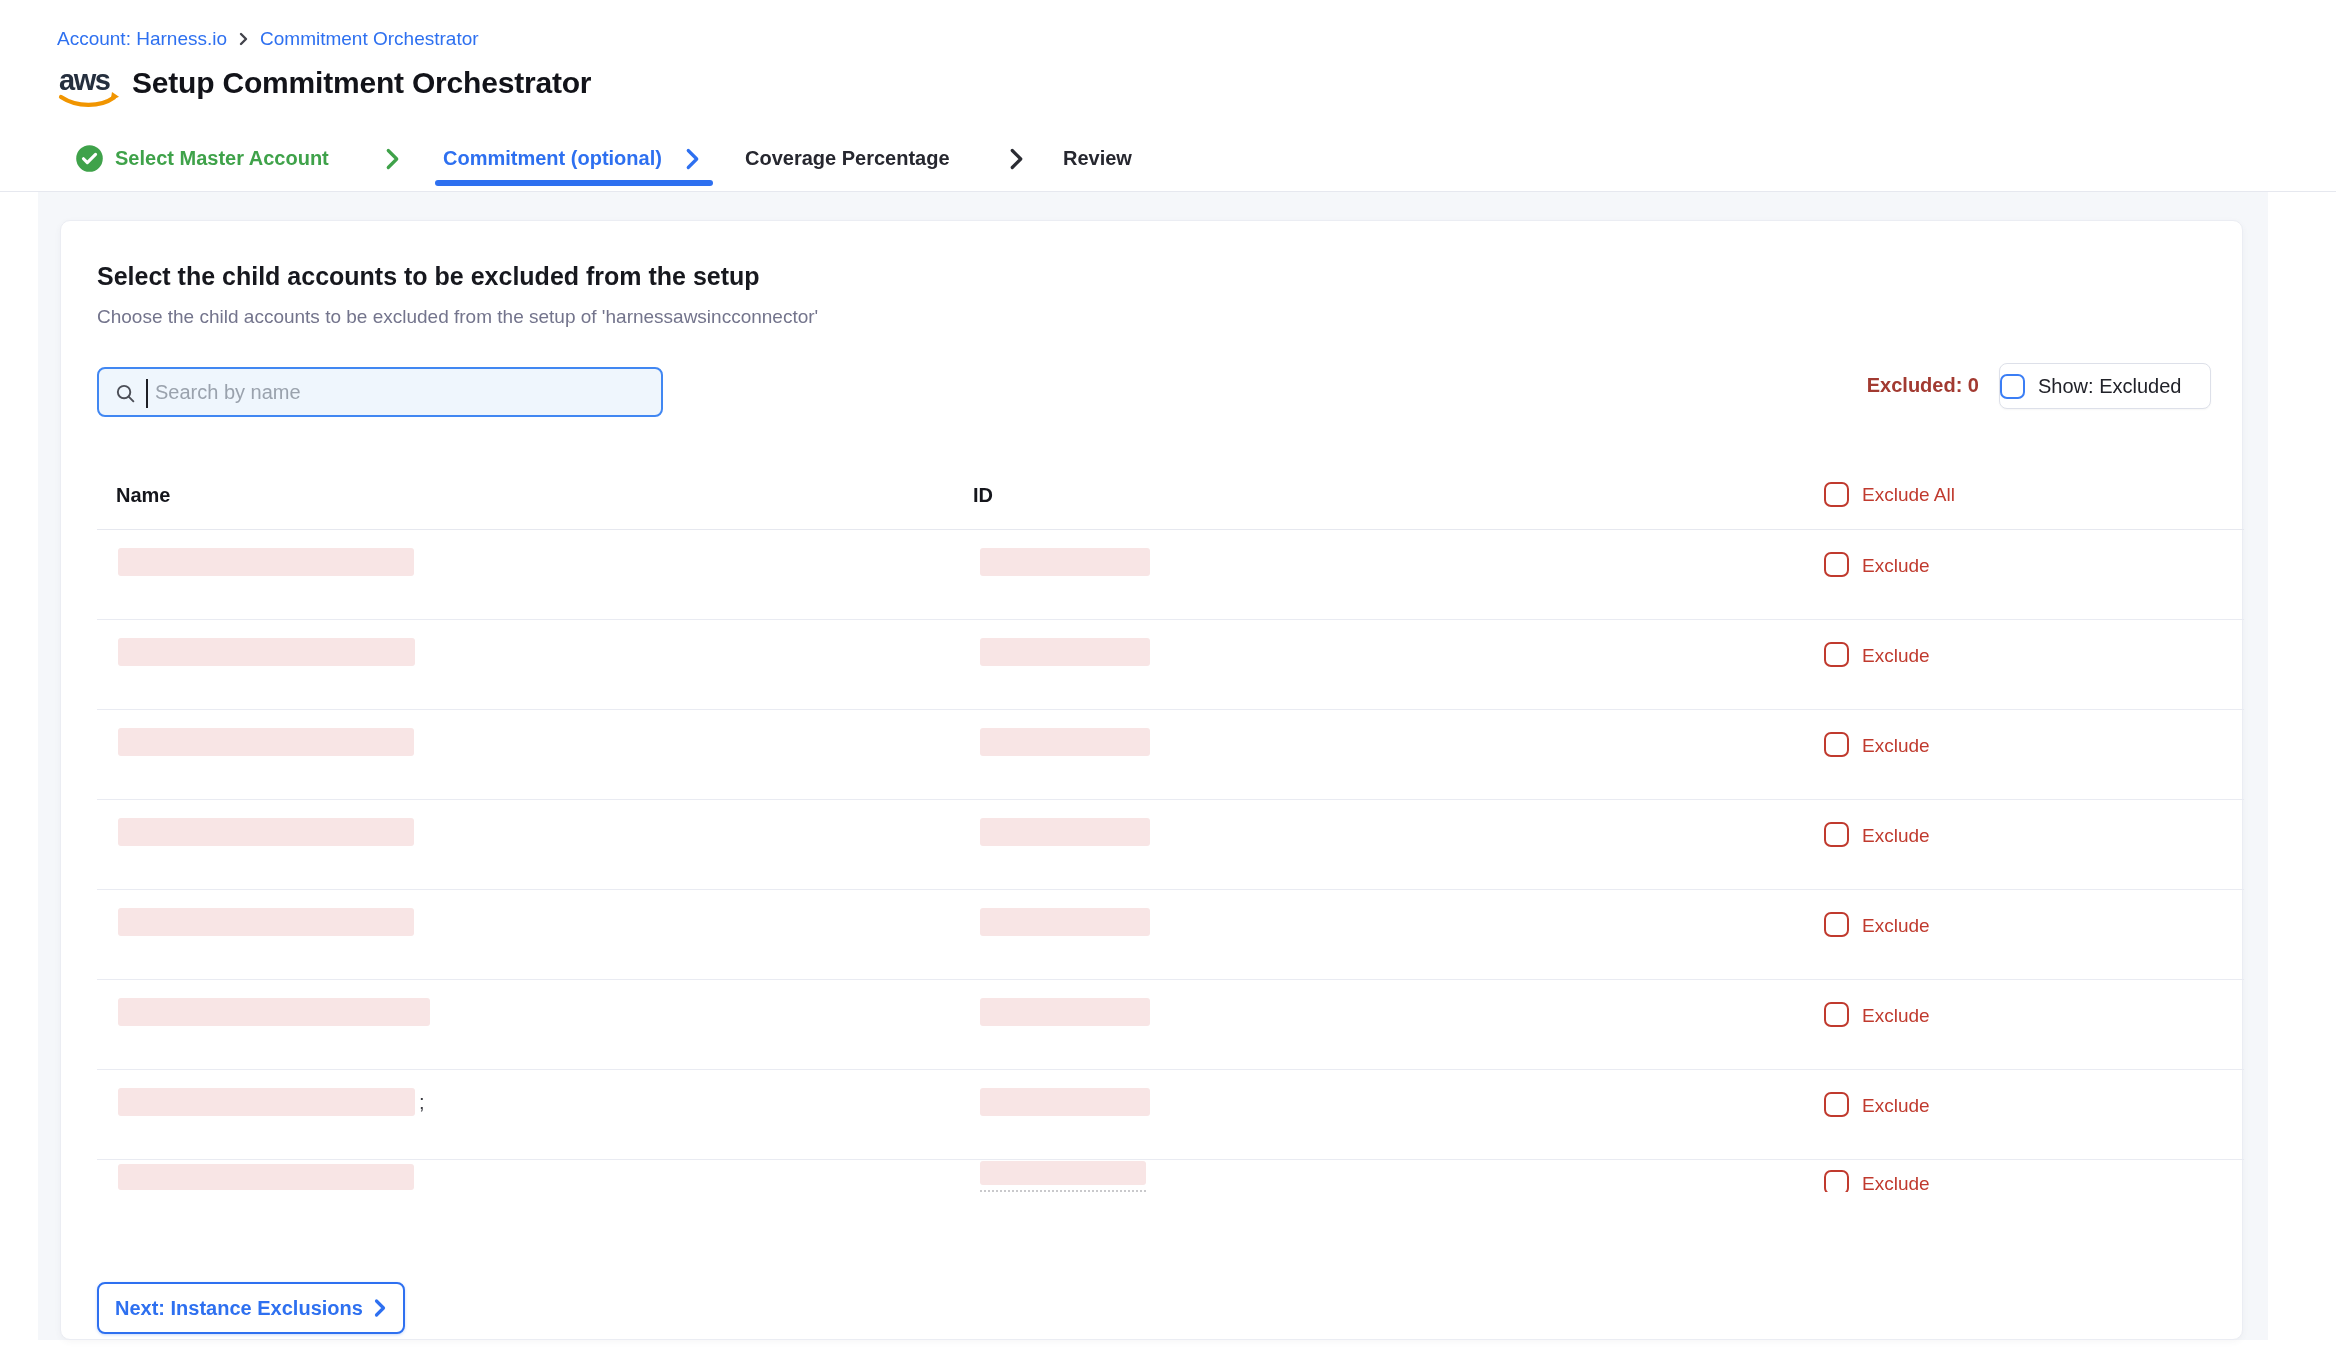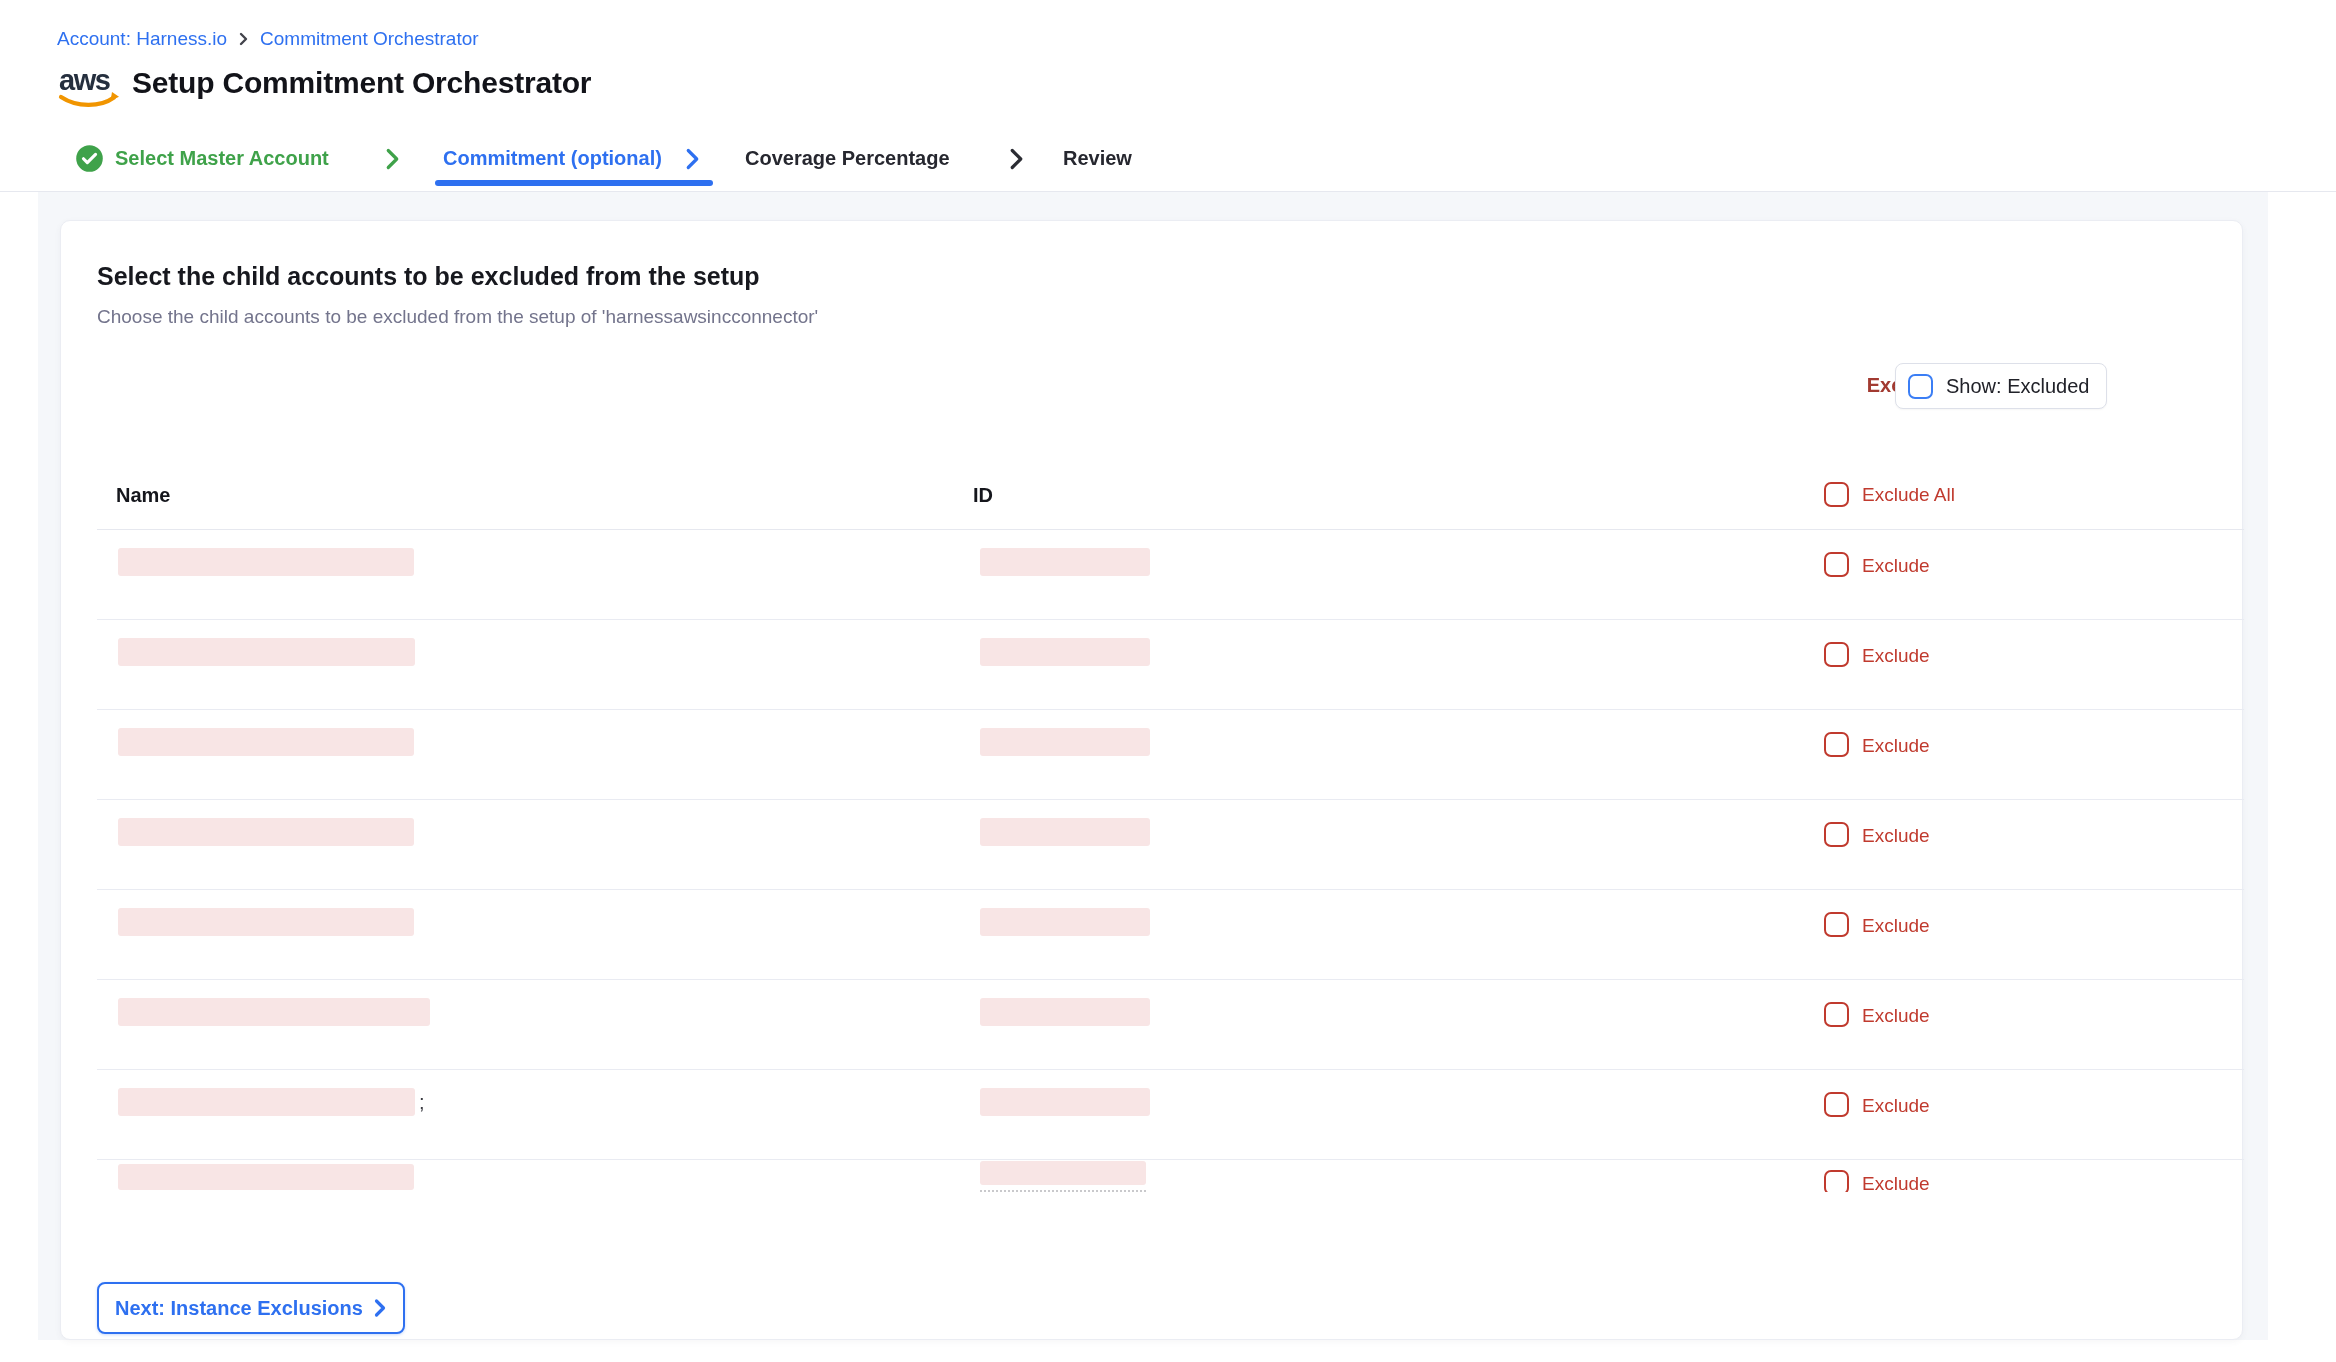--- a/index.html
+++ b/index.html
@@ -42,23 +42,23 @@
   .search-icon { position:absolute; left:15px; top:13px; display:flex; }
   .search-caret { position:absolute; left:47px; top:10px; width:2px; height:29px; background:#1e1f26; }
   .search-input { position:absolute; left:0; top:0; width:100%; height:100%; background:transparent;
     border:none; outline:none; padding-left:56px; font-size:20px; color:#222;
     font-family:"Liberation Sans", sans-serif; }
   .search-input::placeholder { color:#9aa2ad; }
 
   
   .excluded-count { top:153px; right:263px; font-size:20px; font-weight:700;
     color:var(--excluded-count-red,#a23a31); white-space:nowrap; }
-  .show-excluded { left:1834px; top:142px; width:212px; height:46px; background:#fff;
+  .show-excluded { left:1938px; top:142px; width:212px; height:46px; background:#fff;
     border:1px solid #dde0e9; border-radius:8px; box-shadow:0 1px 2px rgba(0,0,0,0.04);
-    display:flex; align-items:center; gap:13px; padding-left:12px; }
+    display:flex; align-items:center; gap:13px; }
   .show-excluded-label { font-size:20px; color:#212229; white-space:nowrap; }
 
   .checkbox { width:25px; height:25px; background:#fff; border-radius:7px; flex:0 0 auto; cursor:pointer; }
   .checkbox.blue { border:2px solid #3b7ef5; }
   .checkbox.red { border:2.5px solid var(--exclude-red,#c03a2e); }
 
   
   .col-name { left:55px; top:263px; font-size:20px; font-weight:700; color:#15161c; }
   .col-id { left:912px; top:263px; font-size:20px; font-weight:700; color:#15161c; }
   .exclude-all { left:1763px; top:261px; display:flex; align-items:center; gap:13px; }
@@ -141,20 +141,30 @@
   <div class="abs step-label step-upcoming" style="left:1063px;">Review</div>
   <div class="abs active-underline"></div>
   <div class="abs header-divider"></div>
 
   <div class="abs content-section">
     <div class="abs card" style="left:22px; top:28px;">
 
       <div class="abs card-heading">Select the child accounts to be excluded from the setup</div>
       <div class="abs card-subheading">Choose the child accounts to be excluded from the setup of 'harnessawsincconnector'</div>
 
+      <div class="abs search-box">
+        <span class="search-icon">
+          <svg width="23" height="23" viewBox="0 0 24 24">
+            <circle cx="10.5" cy="10.5" r="6.5" stroke="#4c4f58" stroke-width="2" fill="none"></circle>
+            <path d="M15.3 15.3 L20.2 20.2" stroke="#4c4f58" stroke-width="2" stroke-linecap="round"></path>
+          </svg>
+        </span>
+        <span class="search-caret"></span>
+        <input class="search-input" type="text" placeholder="Search by name" style="">
+      </div>
 
       <div class="abs excluded-count">Excluded: 0</div>
 
       <div class="abs show-excluded">
         <span class="checkbox blue"></span>
         <span class="show-excluded-label">Show: Excluded</span>
       </div>
 
       <div class="abs col-name">Name</div>
       <div class="abs col-id">ID</div>

